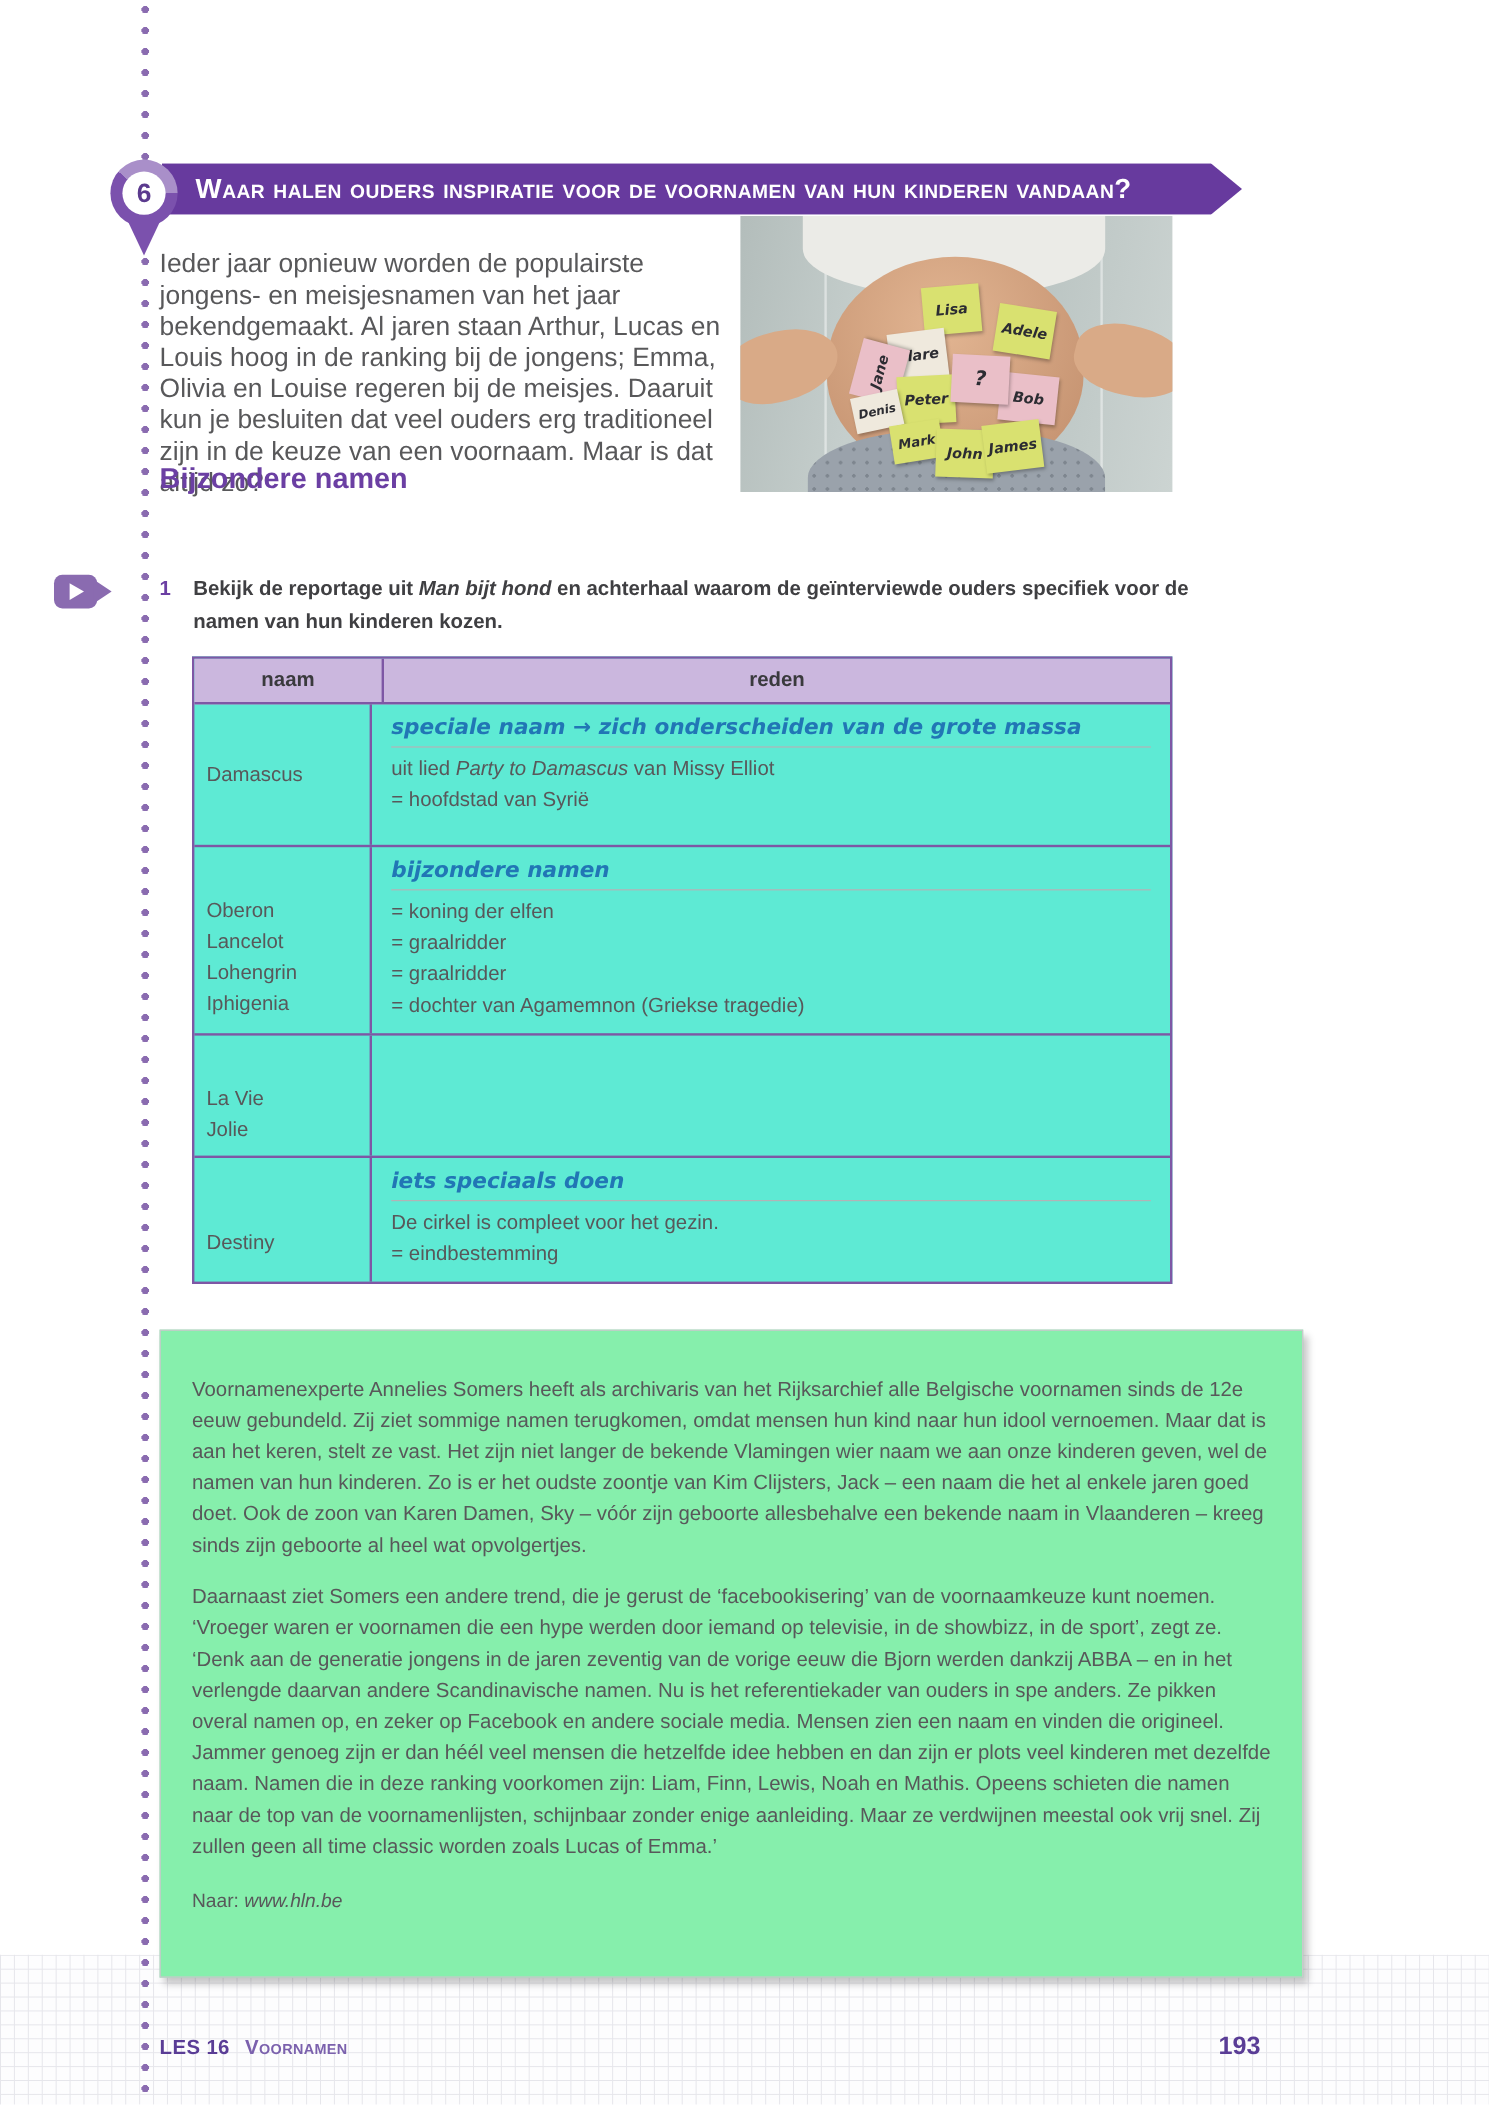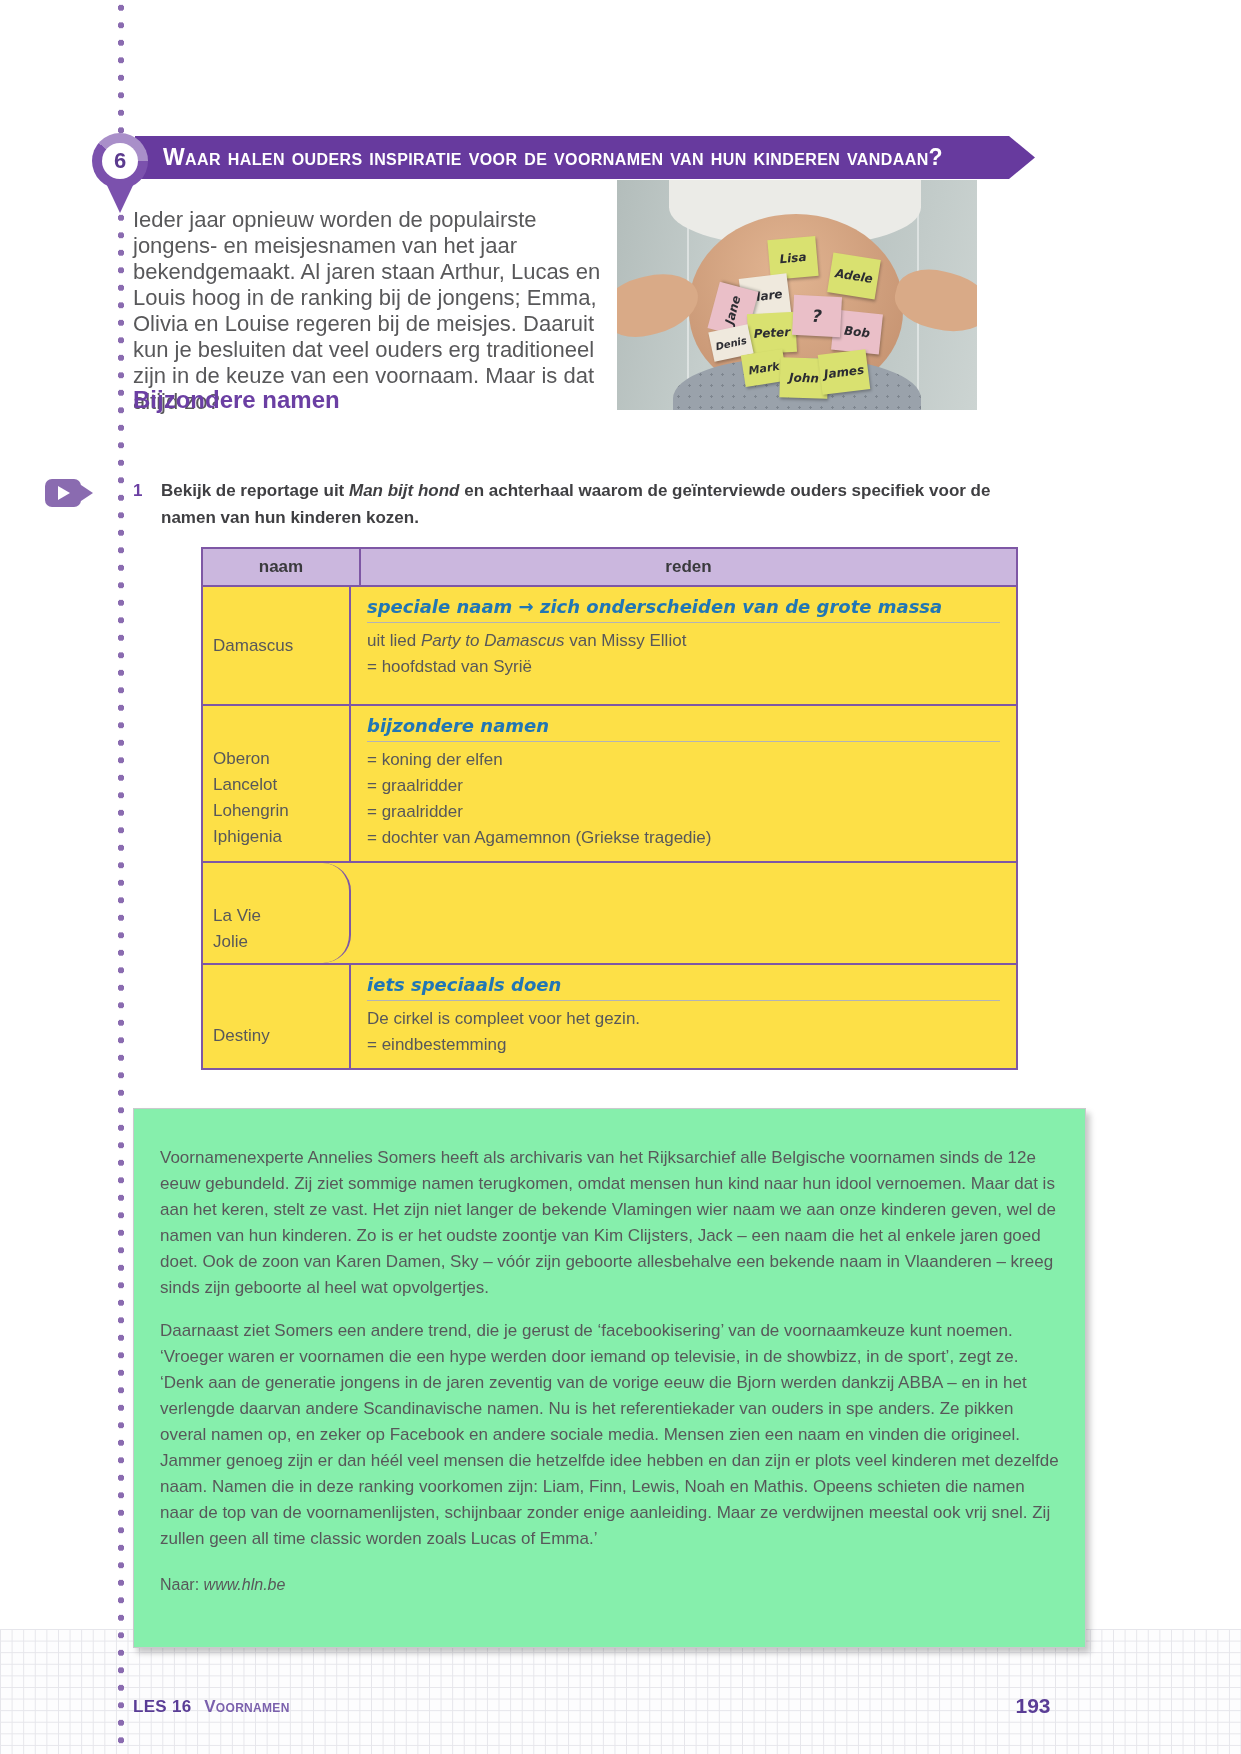--- a/index.html
+++ b/index.html
@@ -95,37 +95,37 @@
   }
   .play-tip {
     position:absolute; left:33px; top:4px; width:0; height:0;
     border-left:15px solid #8a6bb0; border-top:10px solid transparent; border-bottom:10px solid transparent;
   }
   .exercise { position:absolute; left:133px; top:477px; width:862px; display:flex; }
   .ex-num { color:#6b3fa3; font-weight:bold; font-size:17px; width:28px; flex:none; line-height:27px; }
   .ex-text { color:#3f3f42; font-weight:bold; font-size:17px; line-height:27px; }
 
   
-  .tbl { position:absolute; left:160px; top:547px; width:817px; border:2px solid #7e57a5; background:#fde047;margin-left:41px; }
+  .tbl { position:absolute; left:160px; top:547px; width:817px; border:2px solid #7e57a5; background:#5eead4; }
   .tbl-header { display:flex; background:#cbb7de; border-bottom:2px solid #7e57a5; }
   .th-name  { width:158px; flex:none; border-right:2px solid #7e57a5; text-align:center; font-weight:bold; font-size:17px; color:#3a3a3d; padding:8px 0; }
   .th-reason{ flex:1; text-align:center; font-weight:bold; font-size:17px; color:#3a3a3d; padding:8px 0; }
   .tbl-row { display:flex; border-bottom:2px solid #7e57a5; }
   .tbl-row:last-child { border-bottom:none; }
   .cell-name { width:148px; flex:none; border-right:2px solid #7e57a5; padding:8px 0 8px 10px; color:#58585a; font-size:17px; line-height:26px; }
   .cell-reason { flex:1; padding:8px 16px 10px 16px; color:#58585a; font-size:17px; line-height:26px; }
   .answer-line {
     border-bottom:1.3px solid #b3b3b6; padding-bottom:3px; margin-bottom:5px;
     font-family:"DejaVu Sans", sans-serif; font-style:italic; font-weight:bold;
     color:#2176b5; font-size:18px; line-height:24px;
   }
   .answer-print { font-family:"Liberation Sans", sans-serif; font-style:normal; font-weight:normal; color:#2176b5; font-size:18px; }
   .row-1 { min-height:119px; } .row-1 .cell-name { padding-top:46px; }
   .row-2 { min-height:127px; } .row-2 .cell-name { padding-top:40px; }
-  .row-3 { min-height:95px;  } .row-3 .cell-name { padding-top:40px;border-radius:28px; }
+  .row-3 { min-height:95px;  } .row-3 .cell-name { padding-top:40px; }
   .row-4 { min-height:91px;  } .row-4 .cell-name { padding-top:58px; }
 
   
   .article-box {
     position:absolute; left:133px; top:1108px; width:953px; min-height:540px; z-index:2;
     background:#86efac; border:1px solid #c9c9cc; box-shadow:4px 5px 6px rgba(0,0,0,.22);
     padding:36px 26px 30px 26px;
   }
   .article-box p { color:#58585a; font-size:17px; line-height:26px; margin-bottom:17px; }
   .source-line { color:#58585a; font-size:16px; margin-top:24px; }

